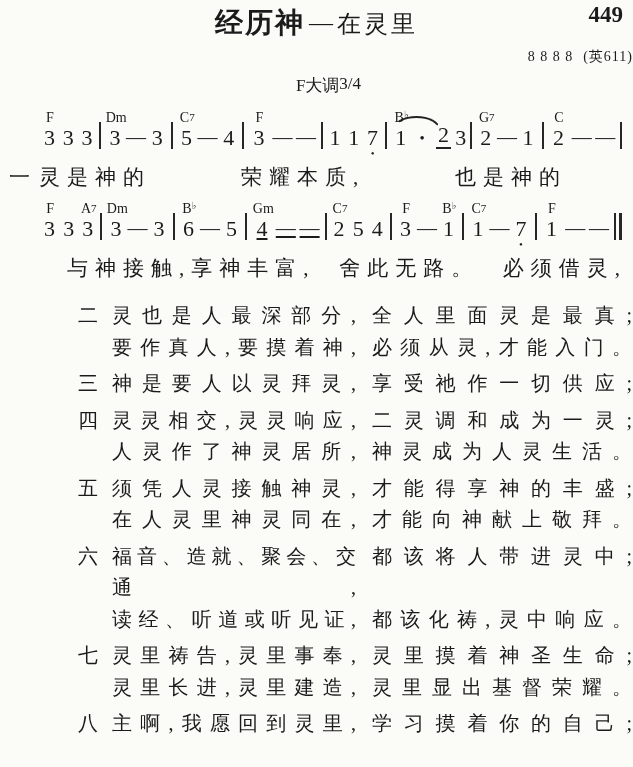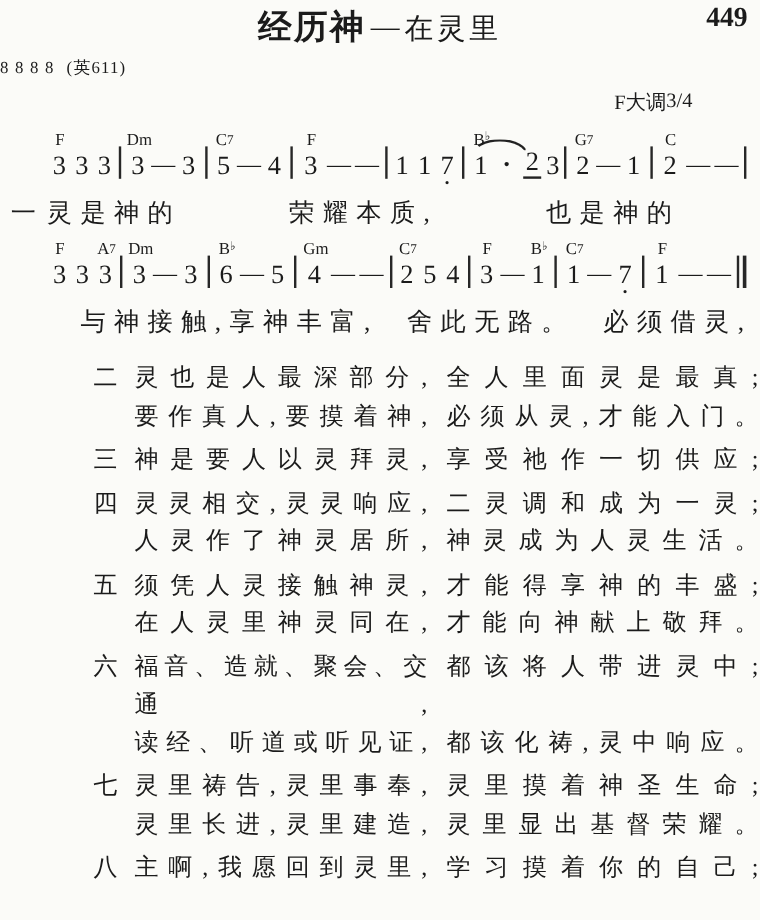--- a/index.html
+++ b/index.html
@@ -11,23 +11,23 @@
     overflow:hidden;
   }
   .page{position:relative;width:633px;height:767px;box-sizing:border-box;padding-top:4px;}
 
   
   .titlebox{position:relative;text-align:center;height:36px;}
   .t-main{font-size:28px;font-weight:bold;font-family:"Liberation Sans",sans-serif;letter-spacing:2px;}
   .t-dash{font-size:24px;margin:0 4px;vertical-align:2px;}
   .t-sub{font-size:24px;letter-spacing:3px;}
   .hymn-no{position:absolute;top:-2px;right:10px;font-size:23px;font-weight:bold;}
-  .meter{text-align:left;font-size:14px;margin-top:8px;letter-spacing:1px;height:18px;}
+  .meter{text-align:right;font-size:14px;margin-top:8px;letter-spacing:1px;height:18px;}
   .meter .m-ref{margin-left:10px;}
-  .keyrow{display:flex;justify-content:flex-end;margin:8px 56px 0 80px;font-size:17px;height:22px;}
+  .keyrow{display:flex;justify-content:center;margin:8px 56px 0 80px;font-size:17px;height:22px;}
 
   
   .music{margin-top:6px;}
   .m-line{
     display:flex;align-items:flex-end;
     box-sizing:border-box;width:100%;
     padding:20px 8px 10px 40px;
   }
   .measure{display:flex;align-items:flex-end;min-width:0;}
   .slur{display:flex;align-items:flex-end;position:relative;}
@@ -245,21 +245,21 @@
             <span class="g">6</span>
           </span>
           <span class="note dash">
             <span class="g">—</span>
           </span>
           <span class="note">
             <span class="g">5</span>
           </span>
         </span>
         <span class="bar"></span>
-        <span class="measure" style="flex-grow: 3;">
+        <span class="measure" style="flex-grow: 3; text-decoration: underline;">
           <span class="note">
             <span class="chord">Gm</span>
             <span class="g">4</span>
           </span>
           <span class="note dash">
             <span class="g">—</span>
           </span>
           <span class="note dash">
             <span class="g">—</span>
           </span>

